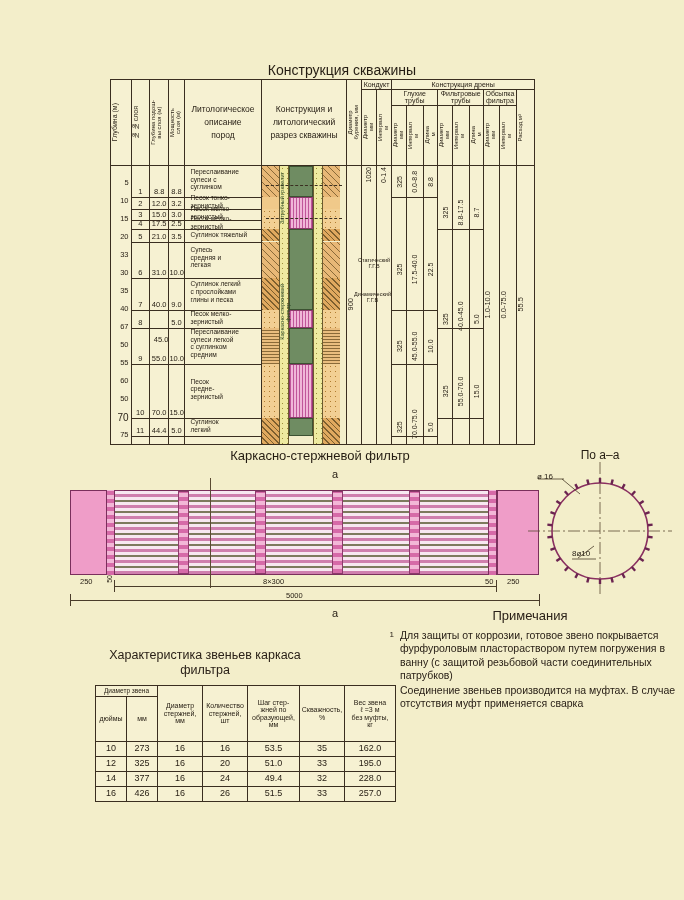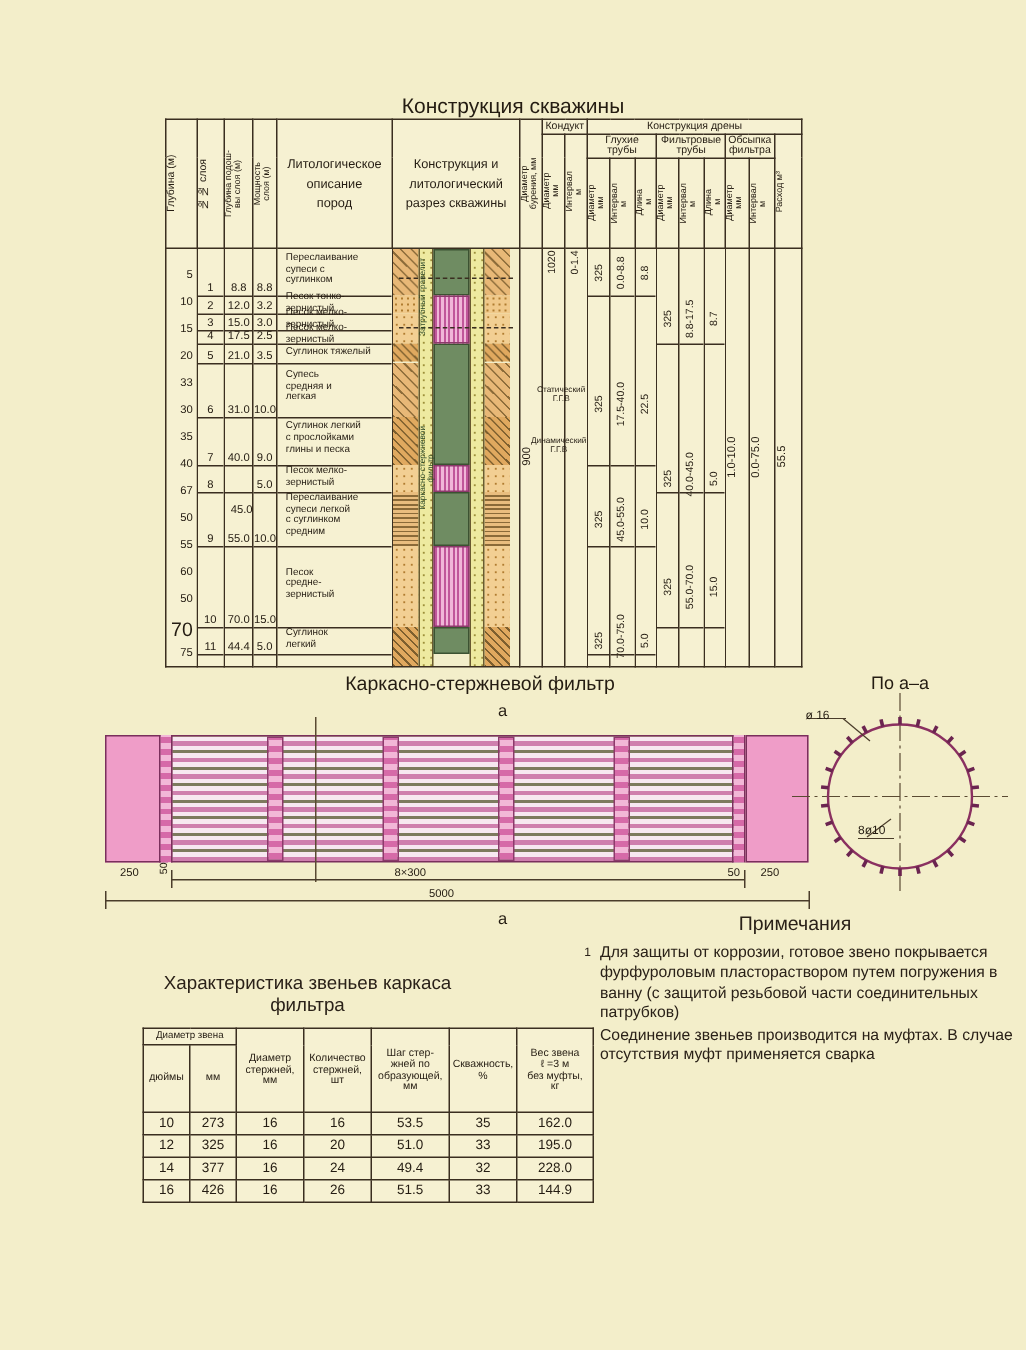--- a/index.html
+++ b/index.html
@@ -230,21 +230,21 @@
                 <div class="num" style="position: absolute; left: 0px; right: 2px; text-align: right; font-size: 7.5px; top: 67.2078px;">20</div>
                 <div class="num" style="position: absolute; left: 0px; right: 2px; text-align: right; font-size: 7.5px; top: 85.2597px;">33</div>
                 <div class="num" style="position: absolute; left: 0px; right: 2px; text-align: right; font-size: 7.5px; top: 103.312px;">30</div>
                 <div class="num" style="position: absolute; left: 0px; right: 2px; text-align: right; font-size: 7.5px; top: 121.364px;">35</div>
                 <div class="num" style="position: absolute; left: 0px; right: 2px; text-align: right; font-size: 7.5px; top: 139.416px;">40</div>
                 <div class="num" style="position: absolute; left: 0px; right: 2px; text-align: right; font-size: 7.5px; top: 157.468px;">67</div>
                 <div class="num" style="position: absolute; left: 0px; right: 2px; text-align: right; font-size: 7.5px; top: 175.519px;">50</div>
                 <div class="num" style="position: absolute; left: 0px; right: 2px; text-align: right; font-size: 7.5px; top: 193.571px;">55</div>
                 <div class="num" style="position: absolute; left: 0px; right: 2px; text-align: right; font-size: 7.5px; top: 211.623px;">60</div>
                 <div class="num" style="position: absolute; left: 0px; right: 2px; text-align: right; font-size: 7.5px; top: 229.675px;">50</div>
-                <div class="num" style="position: absolute; left: 0px; right: 2px; text-align: right; font-size: 13px; top: 247.727px;">70</div>
+                <div class="num" style="position: absolute; left: 0px; right: 2px; text-align: right; font-size: 10px; top: 247.727px;">70</div>
                 <div class="num" style="position: absolute; left: 0px; right: 2px; text-align: right; font-size: 7.5px; top: 265.779px;">75</div>
               </div>
         </td>
         <td style="padding:0;position:relative">
           <div id="layer-no-col" style="position:absolute;inset:0">
                 <div class="num" style="position: absolute; left: 0px; right: 0px; top: 22.7714px; text-align: center; font-size: 7.5px;">1</div>
                 <div class="hline" style="left: 0px; right: 0px; top: 31.7714px; background: rgb(58, 46, 32);"></div>
                 <div class="num" style="position: absolute; left: 0px; right: 0px; top: 34.3247px; text-align: center; font-size: 7.5px;">2</div>
                 <div class="hline" style="left: 0px; right: 0px; top: 43.3247px; background: rgb(58, 46, 32);"></div>
                 <div class="num" style="position: absolute; left: 0px; right: 0px; top: 45.1558px; text-align: center; font-size: 7.5px;">3</div>
@@ -673,19 +673,19 @@
         <td class="v">32</td>
         <td class="v">228.0</td>
       </tr>
       <tr>
         <td class="v">16</td>
         <td class="v">426</td>
         <td class="v">16</td>
         <td class="v">26</td>
         <td class="v">51.5</td>
         <td class="v">33</td>
-        <td class="v">144.9</td>
+        <td class="v">257.0</td>
       </tr>
     </tbody>
       </table>
   </div>
 
 </div>
 
 </body></html>

